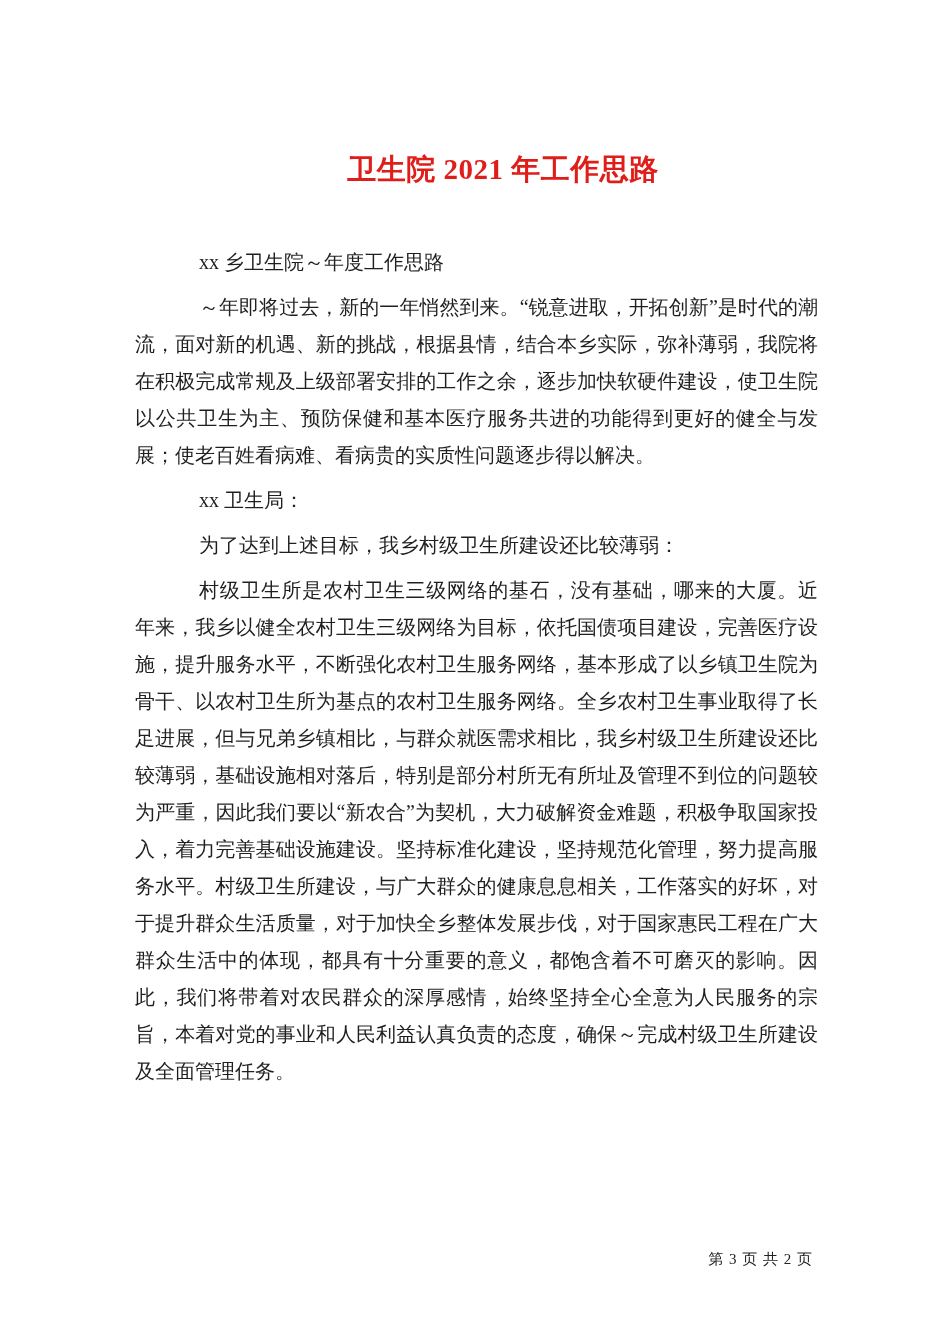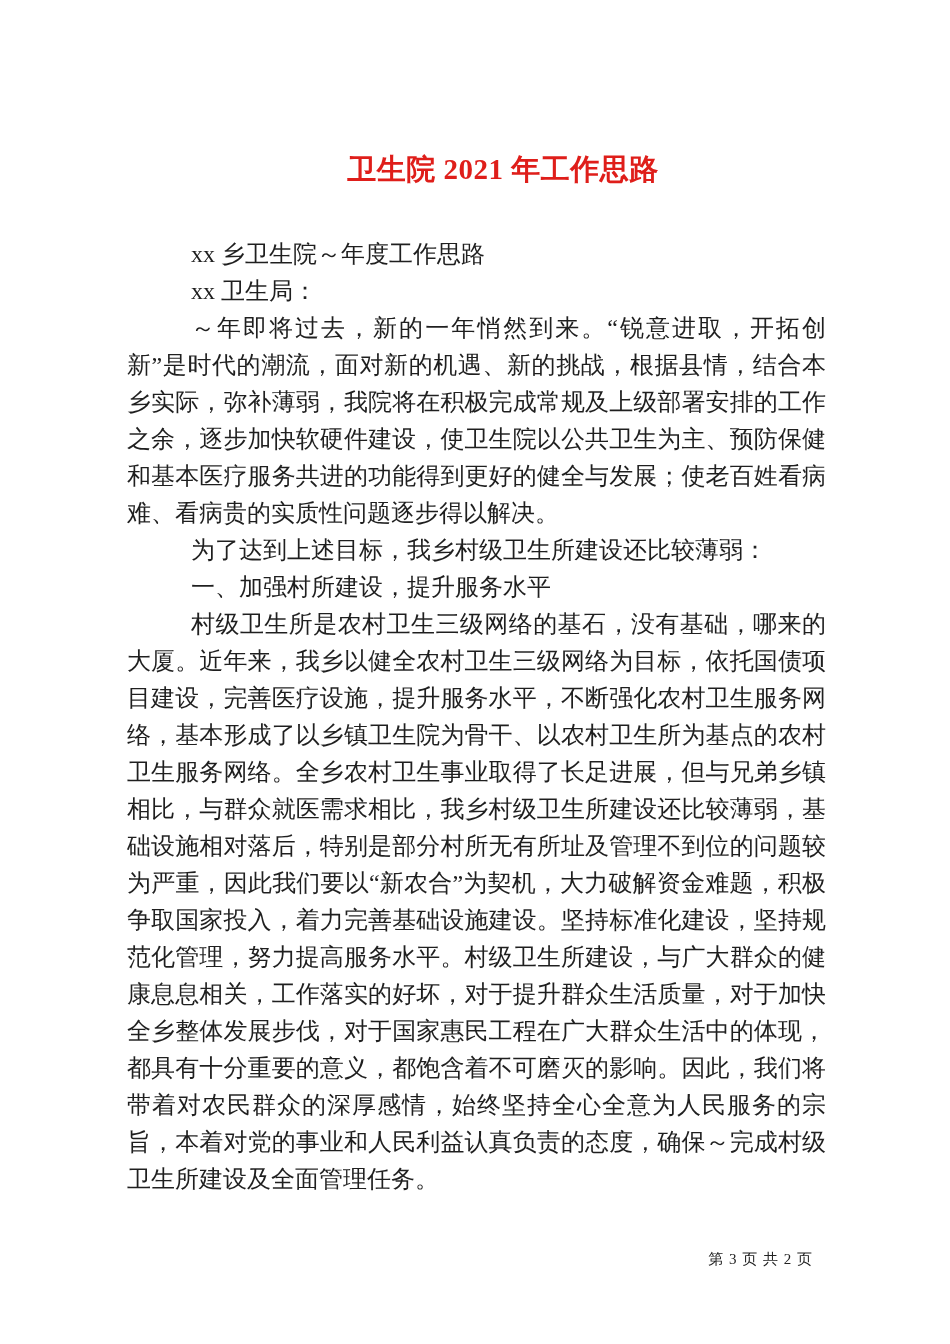--- a/index.html
+++ b/index.html
@@ -28,22 +28,22 @@
     letter-spacing: 0.5px;
     padding-left: 28px;
   }
   .doc-body {
     position: absolute;
     top: 236px;
     left: 127px;
     width: 699px;
   }
   .doc-body p {
-    margin: 0;
-    font-size: 24px;
+    margin: 8px;
+    font-size: 20px;
     line-height: 37px;
     text-align: justify;
     text-indent: 64px;
     word-break: break-all;
   }
   .page-footer {
     position: absolute;
     top: 1249px;
     right: 137px;
     font-size: 15px;
@@ -52,20 +52,19 @@
     letter-spacing: 1px;
   }
 </style>
 </head>
 <body>
 
 <h1 class="doc-title">卫生院 2021 年工作思路</h1>
 
 <div class="doc-body">
   <p>xx 乡卫生院～年度工作思路</p>
+  <p>～年即将过去，新的一年悄然到来。“锐意进取，开拓创新”是时代的潮流，面对新的机遇、新的挑战，根据县情，结合本乡实际，弥补薄弱，我院将在积极完成常规及上级部署安排的工作之余，逐步加快软硬件建设，使卫生院以公共卫生为主、预防保健和基本医疗服务共进的功能得到更好的健全与发展；使老百姓看病难、看病贵的实质性问题逐步得以解决。</p>
   <p>xx 卫生局：</p>
-  <p>～年即将过去，新的一年悄然到来。“锐意进取，开拓创新”是时代的潮流，面对新的机遇、新的挑战，根据县情，结合本乡实际，弥补薄弱，我院将在积极完成常规及上级部署安排的工作之余，逐步加快软硬件建设，使卫生院以公共卫生为主、预防保健和基本医疗服务共进的功能得到更好的健全与发展；使老百姓看病难、看病贵的实质性问题逐步得以解决。</p>
   <p>为了达到上述目标，我乡村级卫生所建设还比较薄弱：</p>
-  <p>一、加强村所建设，提升服务水平</p>
   <p>村级卫生所是农村卫生三级网络的基石，没有基础，哪来的大厦。近年来，我乡以健全农村卫生三级网络为目标，依托国债项目建设，完善医疗设施，提升服务水平，不断强化农村卫生服务网络，基本形成了以乡镇卫生院为骨干、以农村卫生所为基点的农村卫生服务网络。全乡农村卫生事业取得了长足进展，但与兄弟乡镇相比，与群众就医需求相比，我乡村级卫生所建设还比较薄弱，基础设施相对落后，特别是部分村所无有所址及管理不到位的问题较为严重，因此我们要以“新农合”为契机，大力破解资金难题，积极争取国家投入，着力完善基础设施建设。坚持标准化建设，坚持规范化管理，努力提高服务水平。村级卫生所建设，与广大群众的健康息息相关，工作落实的好坏，对于提升群众生活质量，对于加快全乡整体发展步伐，对于国家惠民工程在广大群众生活中的体现，都具有十分重要的意义，都饱含着不可磨灭的影响。因此，我们将带着对农民群众的深厚感情，始终坚持全心全意为人民服务的宗旨，本着对党的事业和人民利益认真负责的态度，确保～完成村级卫生所建设及全面管理任务。</p>
 </div>
 
 <div class="page-footer">第 3 页 共 2 页</div>
 
 </body></html>

